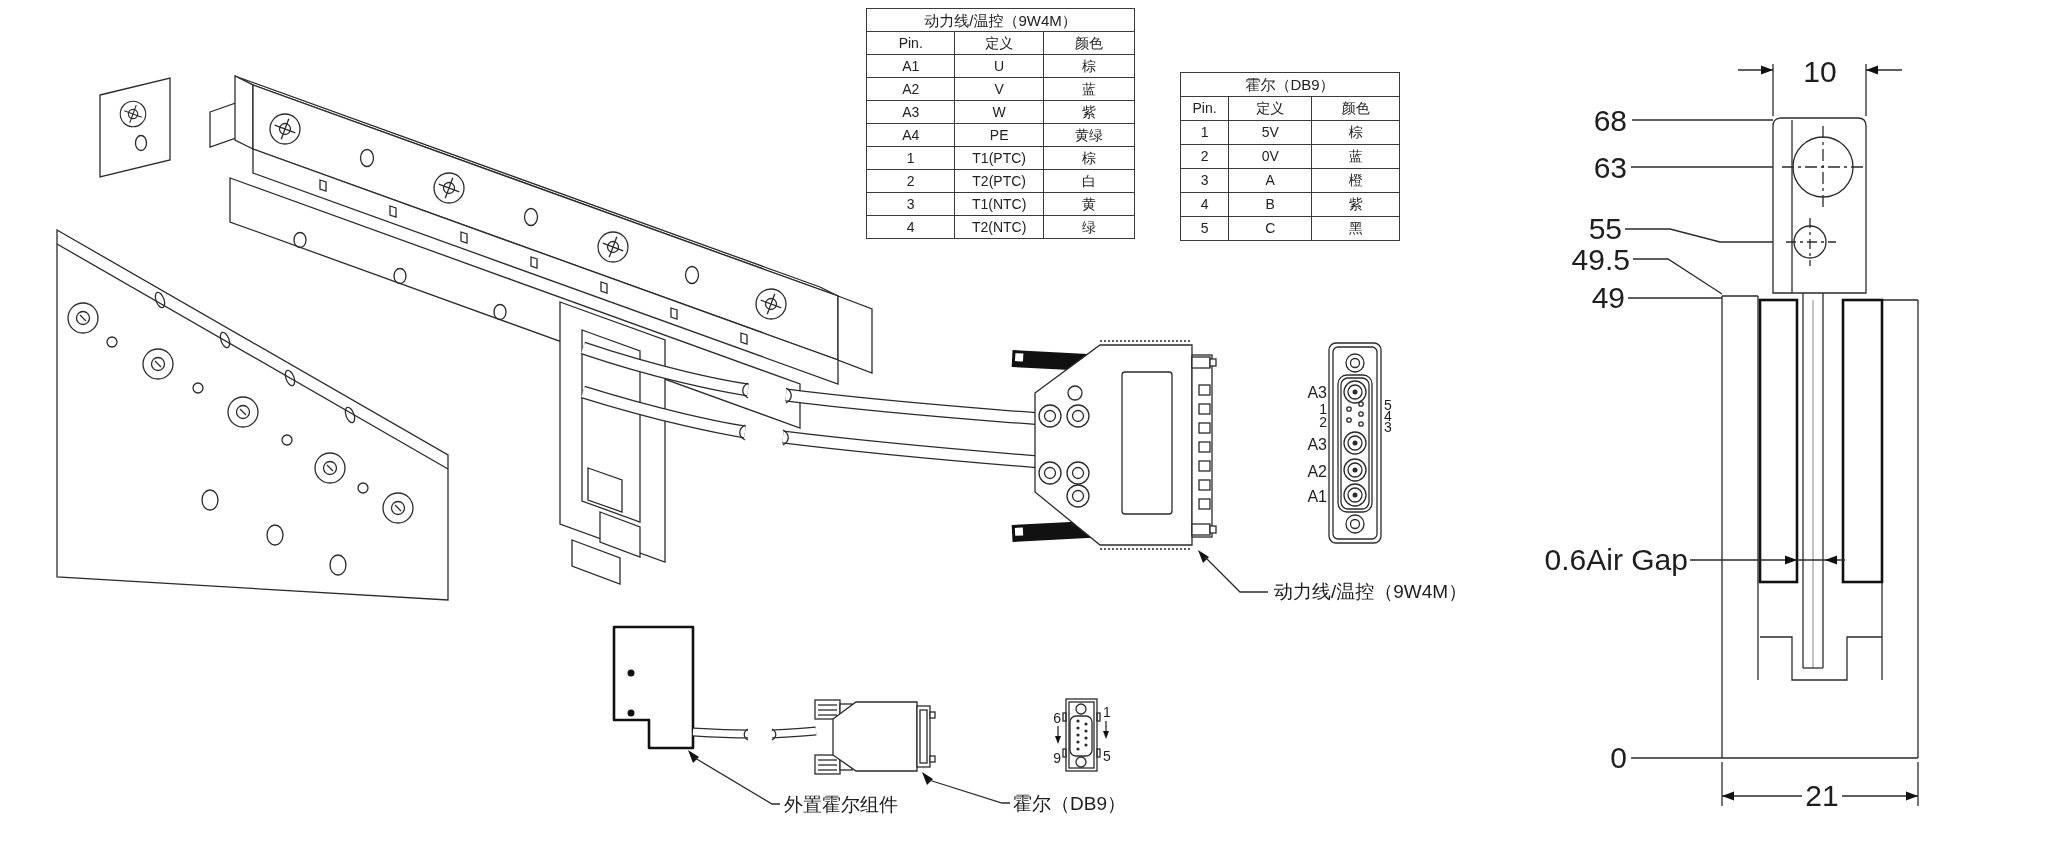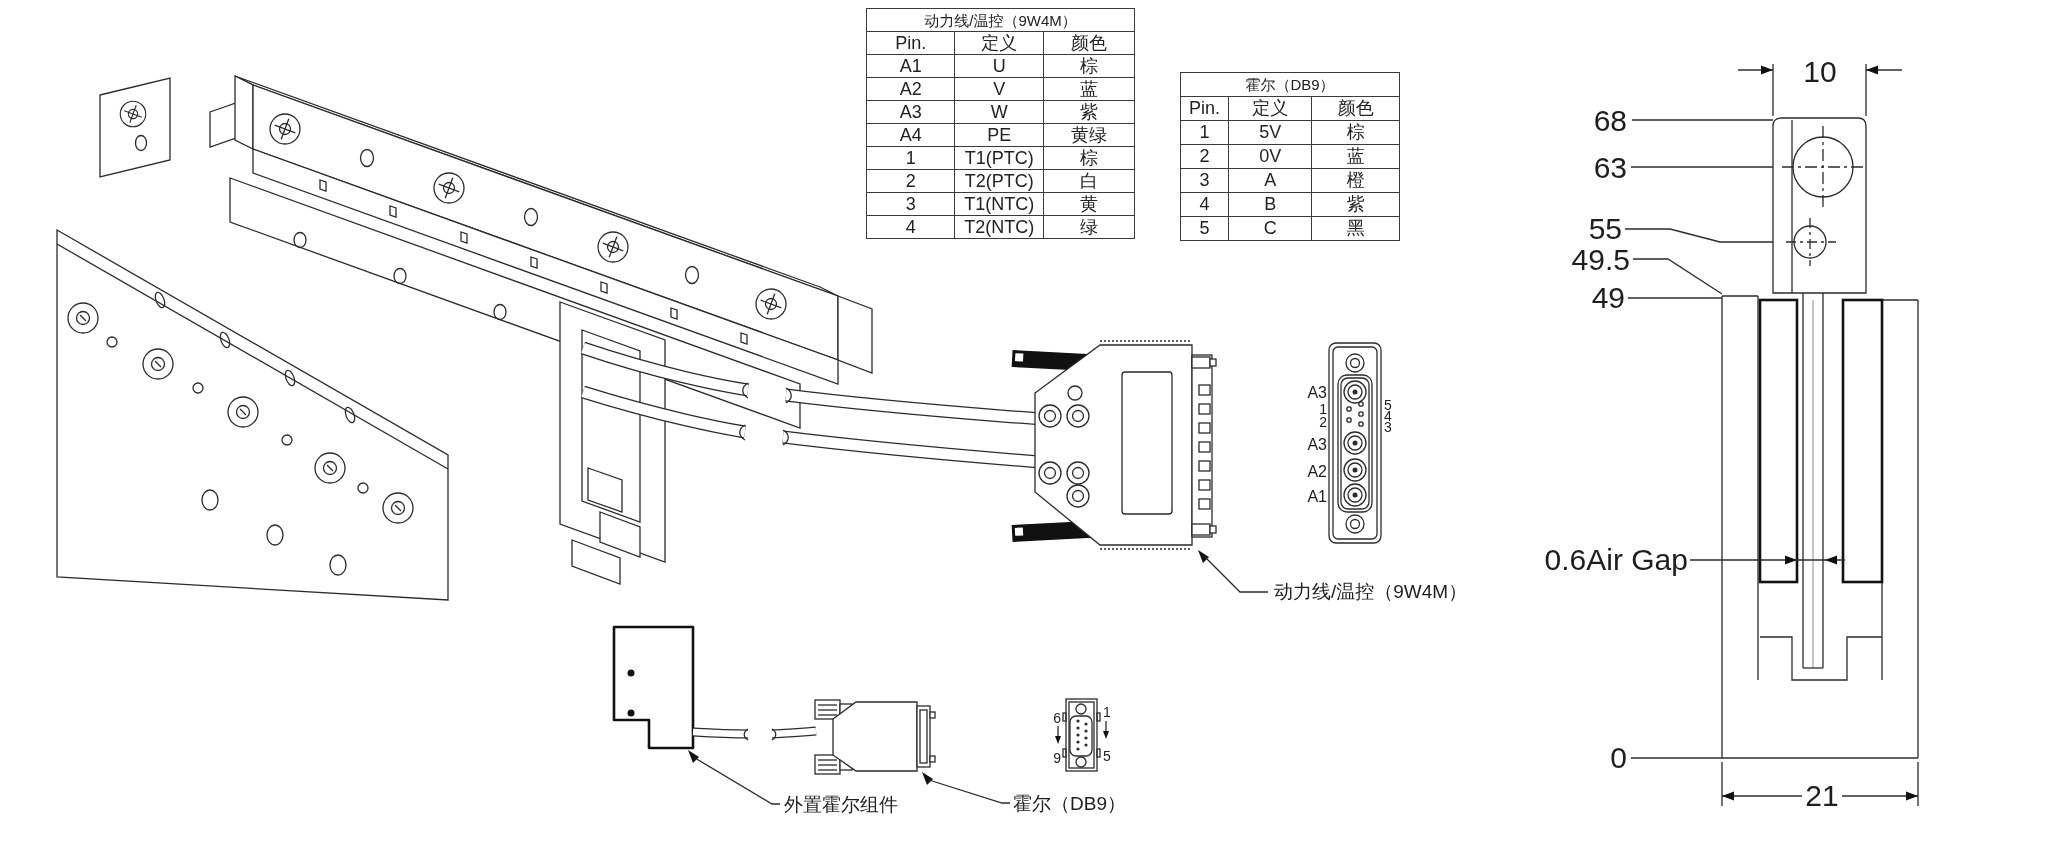--- a/index.html
+++ b/index.html
@@ -3,21 +3,21 @@
 <meta charset="utf-8">
 <style>
   html,body{margin:0;padding:0;background:#fff;}
   body{width:2067px;height:843px;position:relative;overflow:hidden;
        font-family:"Liberation Sans","DejaVu Sans",sans-serif;color:#222;}
   .abs{position:absolute;}
   
   table.pin-table{border-collapse:collapse;table-layout:fixed;background:#fff;}
   table.pin-table th,table.pin-table td{
       border:1px solid #3a3a3a;text-align:center;vertical-align:middle;
-      font-weight:normal;font-size:18px;padding:1px 2px;line-height:19px;}
+      font-weight:normal;font-size:14px;padding:1px 2px;line-height:19px;}
   table.pin-table th.tbl-title{font-size:15px;}
   #power-table{left:866px;top:8px;width:269px;}
   #power-table td,#power-table th{height:20px;}
   #hall-table{left:1180px;top:72px;width:220px;}
   #hall-table td,#hall-table th{height:21px;}
   svg text{font-family:"Liberation Sans","DejaVu Sans",sans-serif;fill:#1e1e1e;}
   .ln{stroke:#2b2b2b;stroke-width:1.3;fill:none;}
   .lnw{stroke:#2b2b2b;stroke-width:1.3;fill:#fff;}
   .thk{stroke:#111;stroke-width:2.6;fill:none;}
   .dim{font-size:30px;}

